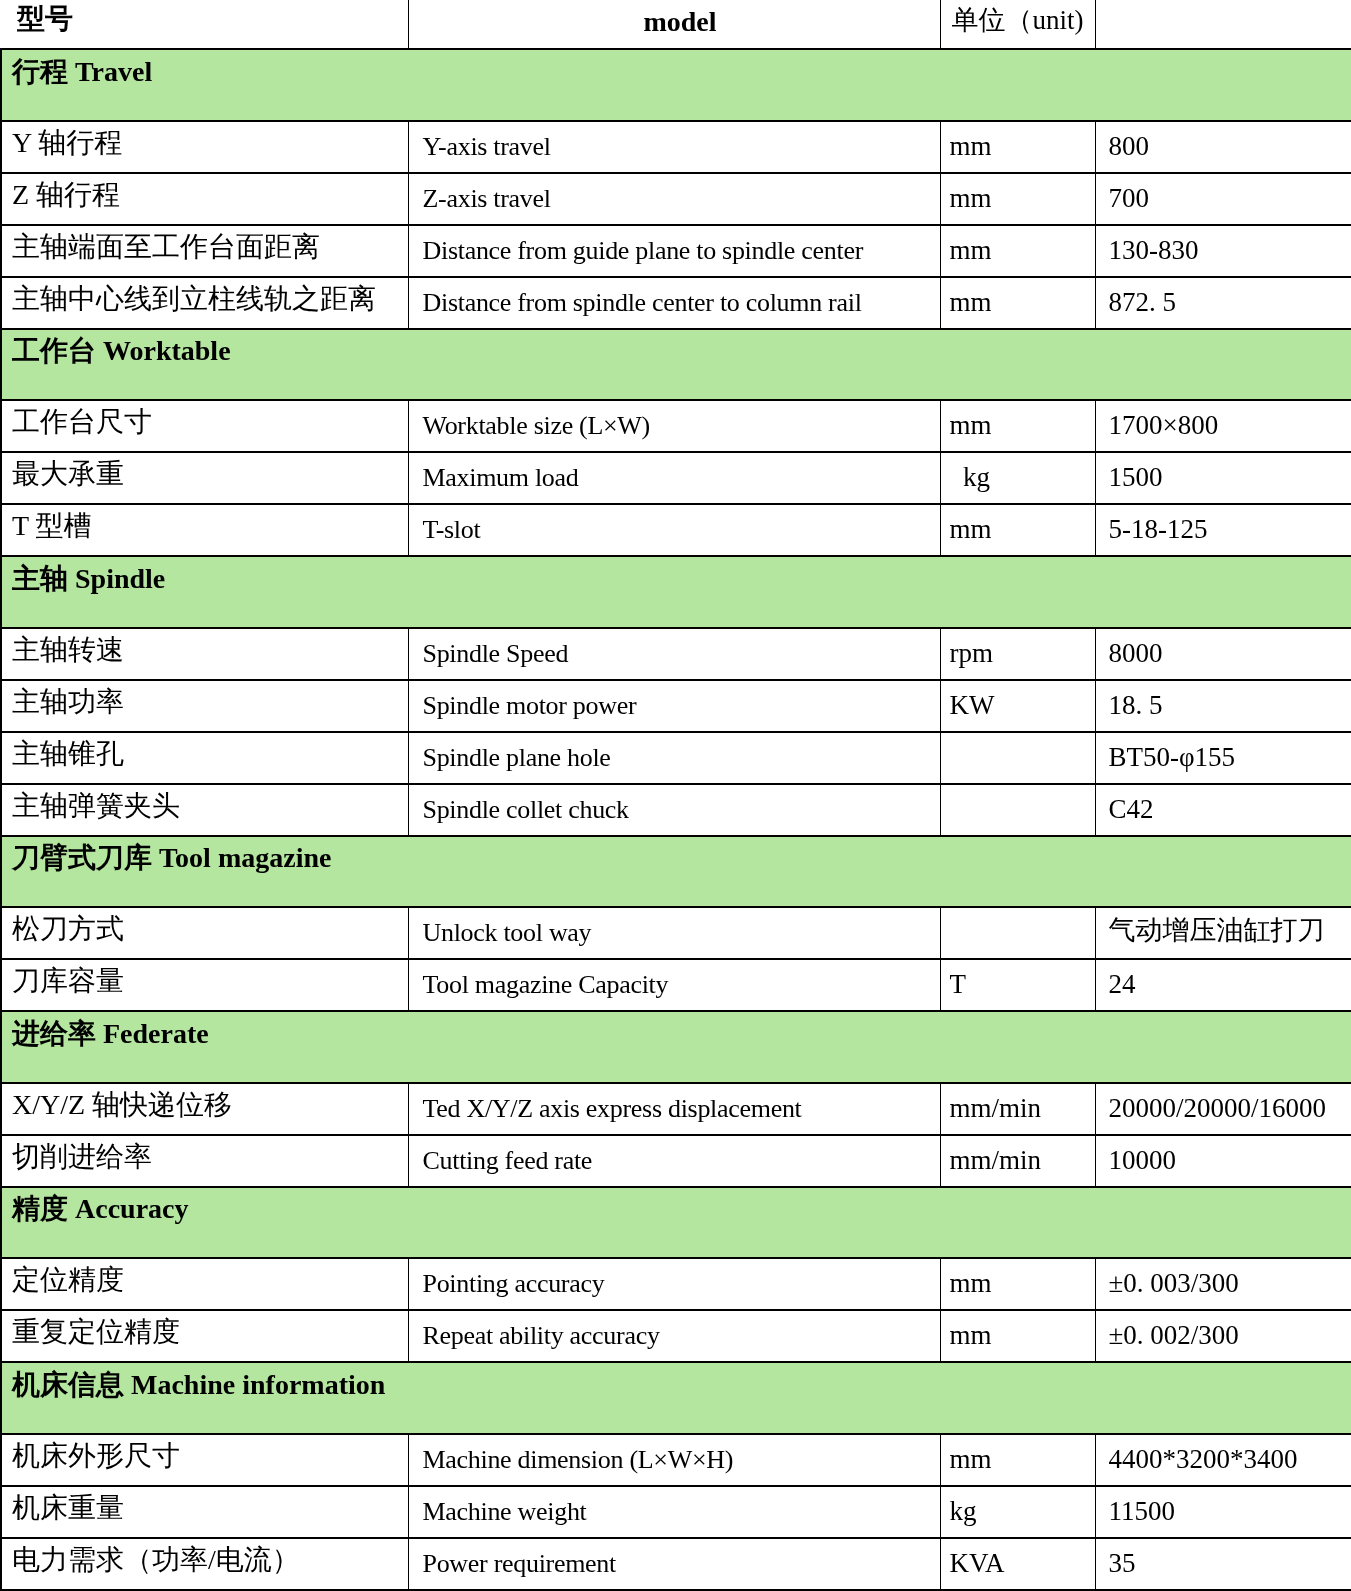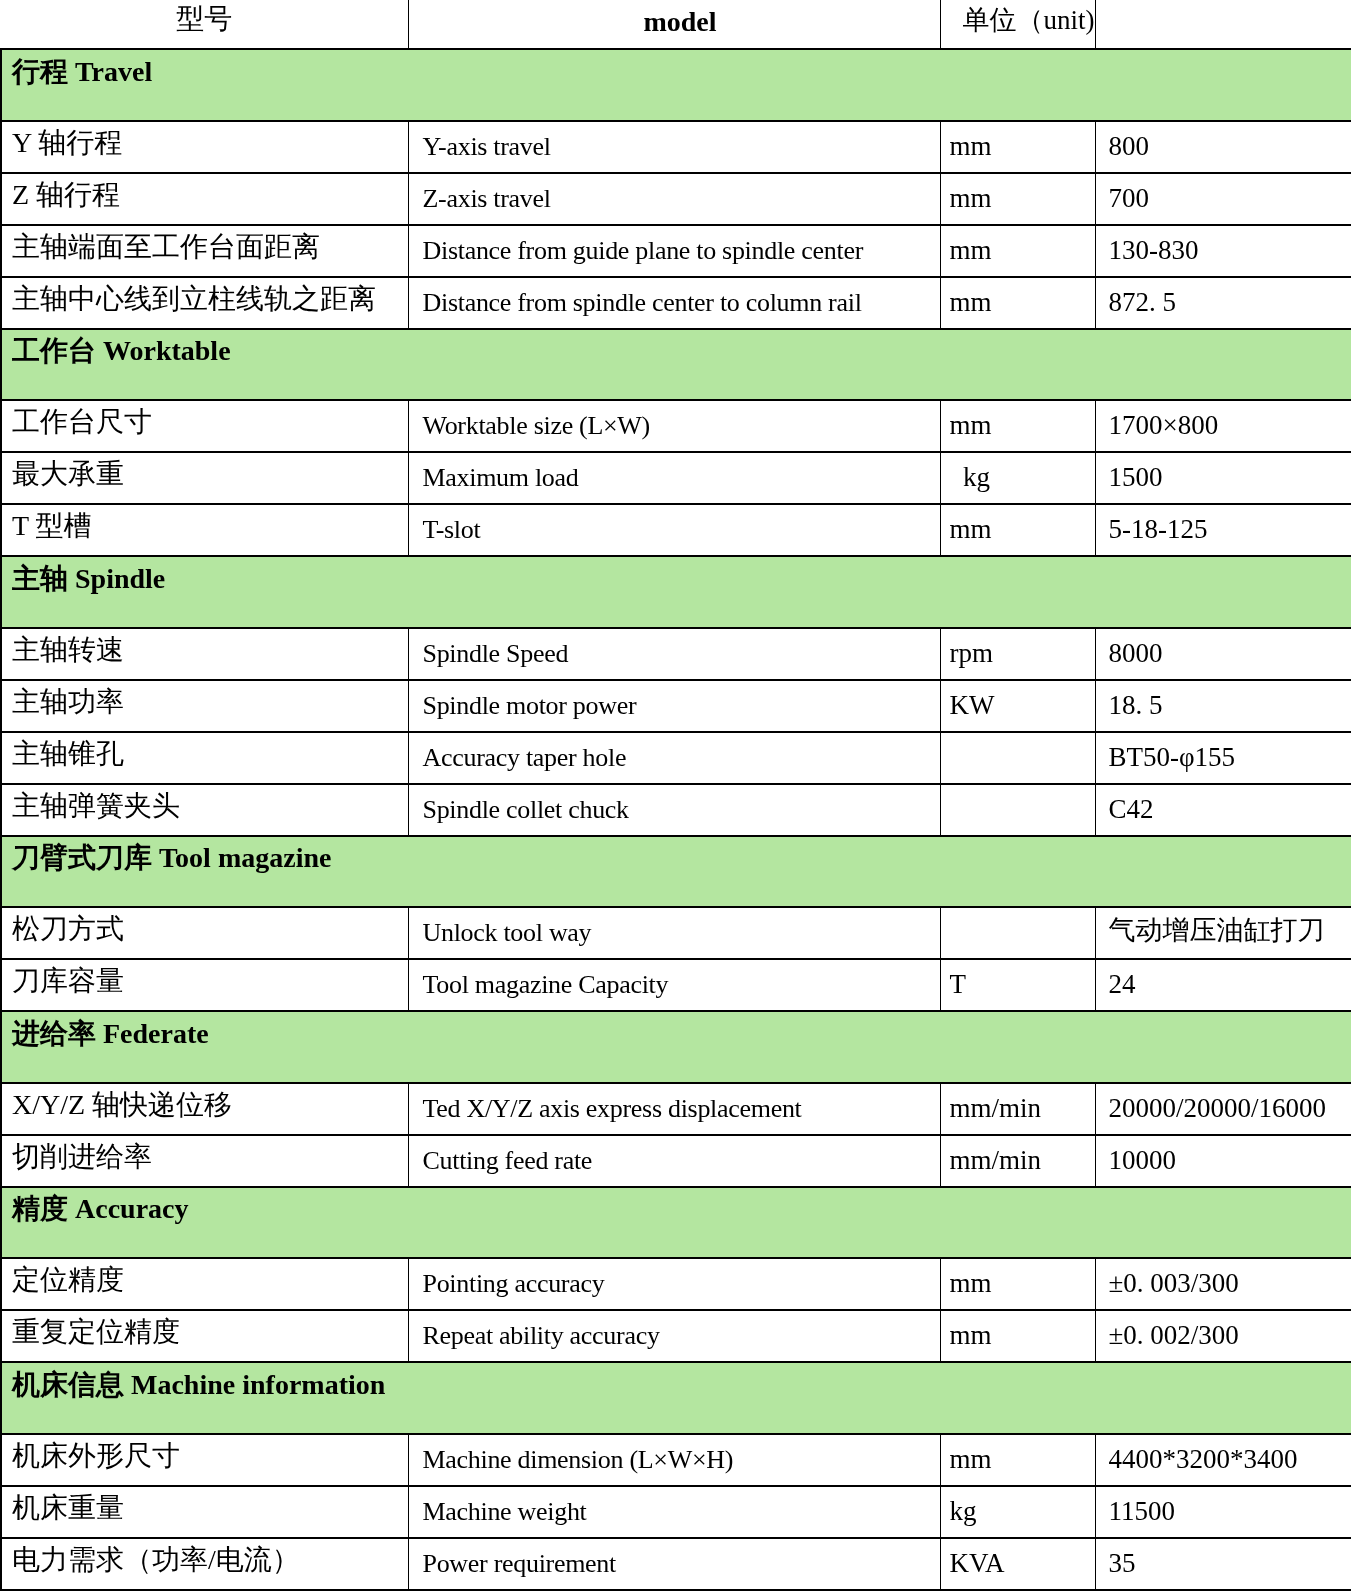--- a/index.html
+++ b/index.html
@@ -45,33 +45,32 @@
     border-right:1.5px solid var(--border-color);
   }
   td.c4{
     font-size:27px;
     padding:0 0 10px 13px;
   }
   
   thead td{ border-top:none; }
   thead td.c1{
     border-left:none;
-    text-align:center;
-    font-weight:normal;
-    padding-left:0;
+    font-weight:bold;
+    padding-left:16px;
   }
   thead td.c2{
     text-align:center;
     font-weight:bold;
     font-size:28px;
     letter-spacing:0;
     padding-left:12px;
   }
   thead td.c3{
-    text-align:right;
+    text-align:center;
     padding-left:0;
   }
   
   td.section-cell{
     background:var(--section-bg);
     font-size:28px;
     font-weight:bold;
     padding:0 0 29px 10px;
     border-left:2px solid var(--border-color);
   }
@@ -153,21 +152,21 @@
         <td class="c4">8000</td>
       </tr>
       <tr>
         <td class="c1">主轴功率</td>
         <td class="c2">Spindle motor power</td>
         <td class="c3">KW</td>
         <td class="c4">18. 5</td>
       </tr>
       <tr>
         <td class="c1">主轴锥孔</td>
-        <td class="c2">Accuracy taper hole</td>
+        <td class="c2">Spindle plane hole</td>
         <td class="c3"></td>
         <td class="c4">BT50-φ155</td>
       </tr>
       <tr>
         <td class="c1">主轴弹簧夹头</td>
         <td class="c2">Spindle collet chuck</td>
         <td class="c3"></td>
         <td class="c4">C42</td>
       </tr>
       <tr>

